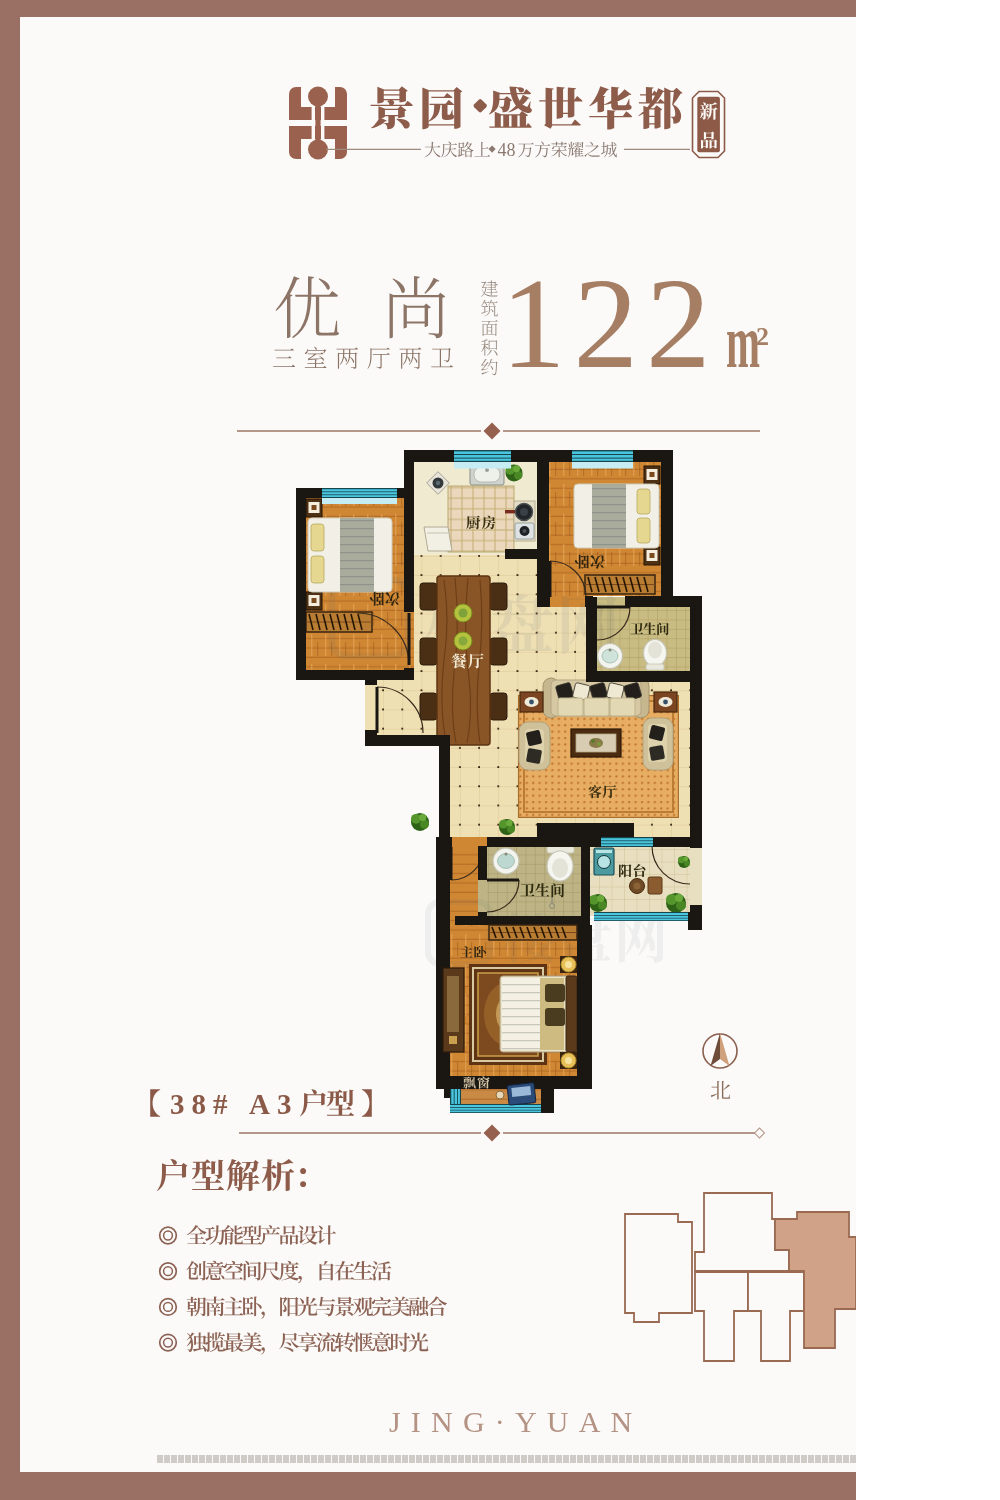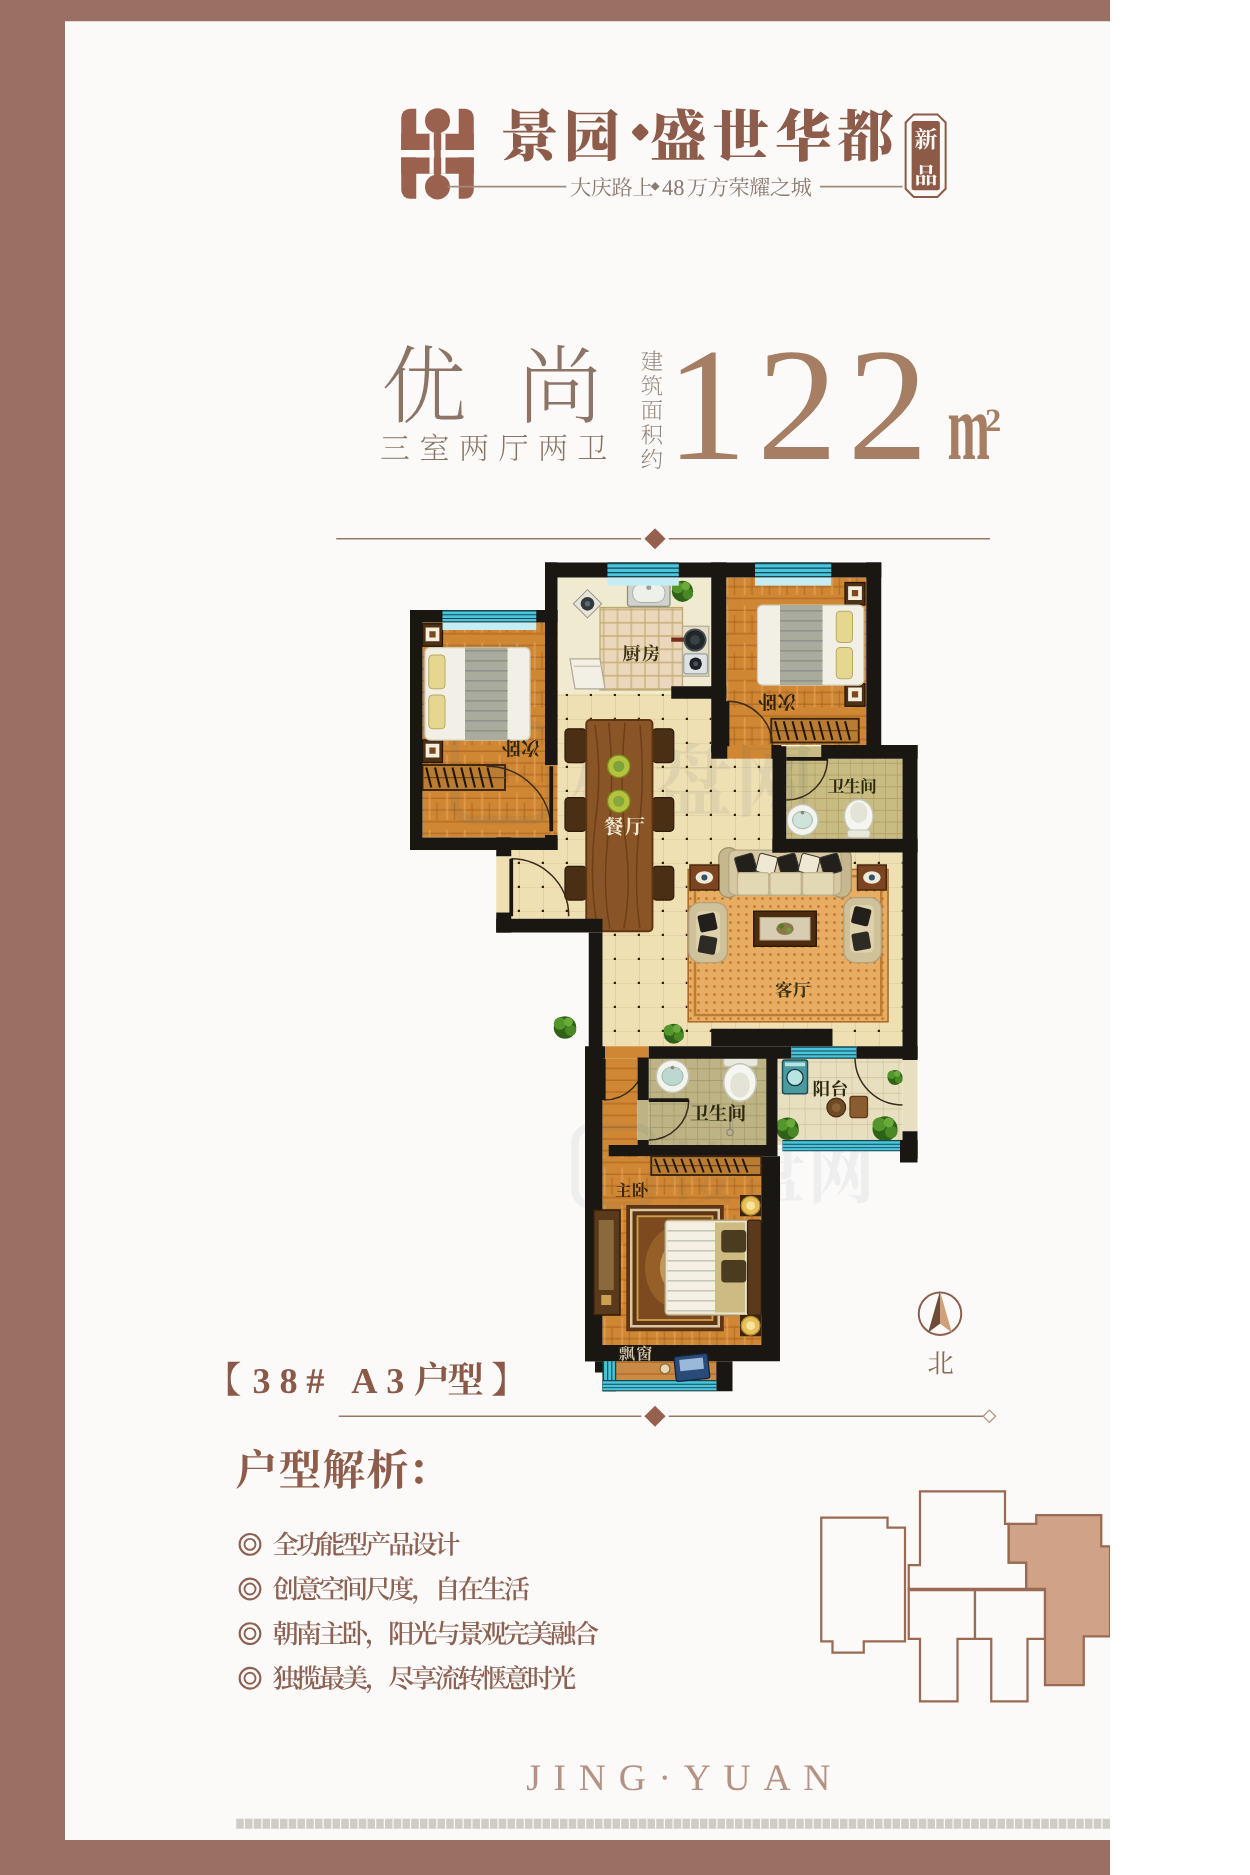--- a/index.html
+++ b/index.html
@@ -1,14 +1,14 @@
 <!DOCTYPE html>
 <html><head><meta charset="utf-8"><style>
 html,body{margin:0;padding:0;}
-#page{position:relative;width:856px;height:1500px;overflow:hidden;background:#9b7064;font-family:"Liberation Sans",sans-serif;padding-left:32px;}
+#page{position:relative;width:856px;height:1500px;overflow:hidden;background:#9b7064;font-family:"Liberation Sans",sans-serif;}
 </style></head><body>
 <div id="page">
 <svg width="1000" height="1500" viewBox="0 0 1000 1500">
 <defs>
         <path id="g0" d="M408 540Q467 554 502 549Q536 544 550 528Q564 513 562 494Q559 475 544 460Q530 445 507 440Q484 435 456 449Q451 474 434 498Q418 521 402 534ZM613 138Q718 140 782 120Q845 101 874 72Q903 42 905 10Q907 -21 890 -45Q873 -69 844 -76Q815 -84 781 -65Q772 -41 748 -8Q725 26 690 62Q655 97 609 127ZM399 97Q396 90 388 85Q380 80 362 81Q329 48 280 18Q231 -13 172 -37Q113 -61 51 -73L45 -62Q87 -32 124 8Q160 48 189 90Q218 133 234 170ZM575 57Q575 13 564 -19Q552 -51 516 -70Q480 -89 406 -95Q405 -63 402 -40Q398 -18 387 -4Q378 9 362 20Q346 31 310 37V49Q310 49 323 48Q336 47 354 46Q372 46 389 45Q406 44 413 44Q423 44 426 48Q430 52 430 59V215H575ZM857 538Q857 538 869 528Q881 519 900 504Q919 489 940 472Q960 455 976 440Q973 424 948 424H39L31 452H791ZM354 187Q354 181 335 171Q316 161 287 153Q258 145 229 145H209V360V417L361 360H716V332H354ZM637 360 700 429 833 330Q829 325 820 318Q810 312 794 309V186Q794 183 773 176Q752 169 724 164Q696 158 673 158H647V360ZM717 221V193H261V221ZM328 522Q328 516 310 506Q291 495 263 487Q235 479 206 479H186V791V848L336 791H733V763H328ZM666 791 729 860 860 762Q856 756 846 750Q837 743 821 740V534Q821 531 800 524Q780 517 752 511Q724 505 701 505H676V791ZM737 576V548H262V576ZM737 684V656H262V684Z"></path>
         <path id="g1" d="M163 18H839V-10H163ZM781 773H771L836 845L962 744Q957 738 947 732Q937 726 922 723V-42Q922 -47 903 -58Q884 -68 856 -76Q829 -85 803 -85H781ZM75 773V833L226 773H837V745H215V-41Q215 -50 198 -62Q182 -75 155 -84Q128 -94 98 -94H75ZM229 470H591L659 558Q659 558 672 548Q684 539 704 524Q723 508 744 490Q765 473 782 458Q778 442 753 442H237ZM269 627H556L624 712Q624 712 636 702Q649 693 668 678Q687 664 708 647Q729 630 746 615Q742 599 717 599H277ZM337 463H477Q474 370 449 295Q424 220 368 165Q311 110 213 74L209 85Q270 134 298 192Q326 251 332 319Q339 387 337 463ZM508 462H633Q633 454 633 444Q633 435 633 429V244Q633 236 636 232Q638 229 646 229H661Q666 229 670 229Q674 229 677 229Q682 230 686 232Q691 233 695 239Q701 249 712 276Q722 303 734 338H744L748 235Q768 225 774 212Q779 200 779 183Q779 160 766 144Q752 128 723 120Q694 111 645 111H600Q559 111 539 120Q519 130 514 152Q508 175 508 212Z"></path>
         <path id="g2" d="M28 -33H840L888 47Q888 47 903 32Q918 16 938 -6Q959 -27 973 -45Q969 -61 947 -61H36ZM339 239H469V-48H339ZM523 239H653V-48H523ZM150 239V293L293 239H695L753 312L891 219Q886 212 876 207Q866 202 846 198V-48H705V211H284V-48H150ZM168 713H788L849 802Q849 802 868 785Q887 768 912 744Q938 721 958 701Q954 685 931 685H168ZM169 581H415V553H169ZM475 854 653 842Q652 832 644 824Q637 817 620 814Q630 747 645 685Q660 623 685 570Q710 518 749 478Q788 437 846 413Q860 408 868 408Q876 408 883 418Q894 435 910 466Q926 498 938 527L946 525L934 391Q967 357 974 339Q980 321 970 303Q954 274 922 268Q891 263 856 272Q821 281 792 294Q709 333 654 390Q598 448 564 520Q529 592 509 676Q489 761 475 854ZM646 831Q706 842 740 835Q775 828 789 812Q803 795 801 776Q799 756 784 741Q770 726 747 722Q724 718 697 732Q695 750 686 768Q677 786 664 801Q652 816 639 825ZM115 713V723V767L276 713H255V584Q255 545 248 498Q241 451 219 402Q197 354 152 310Q106 267 29 234L23 242Q66 293 85 352Q104 411 110 470Q115 530 115 584ZM366 581H356L421 641L533 550Q528 544 519 539Q510 534 496 532Q489 434 476 382Q463 331 431 308Q412 295 385 290Q358 285 326 285Q326 306 323 324Q320 342 311 355Q303 368 286 380Q268 391 245 398V409Q260 408 276 407Q292 406 306 406Q319 405 326 405Q337 405 341 410Q350 421 356 462Q362 504 366 581ZM775 671 928 597Q922 584 893 587Q854 526 788 465Q723 404 639 354Q555 305 460 278L454 289Q527 334 591 399Q655 464 703 536Q751 607 775 671Z"></path>
         <path id="g3" d="M349 811Q347 800 340 792Q332 785 313 782V751H168V811V828ZM277 782 313 760V-13H320L279 -83L136 -4Q146 10 162 24Q178 39 191 44L168 6V782ZM820 121Q820 121 834 110Q848 98 870 80Q891 61 914 41Q938 21 957 3Q953 -13 927 -13H250V15H743ZM724 272V244H483V272ZM870 643Q870 643 882 632Q895 622 914 606Q932 589 953 570Q974 552 990 536Q987 520 962 520H32L24 548H802ZM594 834Q593 824 586 816Q578 808 557 805V181Q557 175 540 166Q522 156 496 148Q469 140 441 140H415V850ZM845 818Q844 808 836 800Q829 792 808 789V205Q808 200 790 190Q772 180 744 172Q717 165 689 165H663V834Z"></path>
         <path id="g4" d="M965 680Q960 673 951 670Q942 668 925 672Q862 625 774 580Q686 536 581 501Q476 466 362 447L356 458Q426 490 494 530Q561 571 621 616Q681 661 730 708Q778 754 811 796ZM614 319Q613 310 606 304Q600 297 582 294V-65Q582 -70 562 -78Q543 -86 514 -92Q484 -99 454 -99H427V335ZM851 307Q851 307 864 295Q878 283 900 264Q921 246 944 226Q966 205 984 187Q980 171 955 171H34L26 199H776ZM388 634Q383 619 357 615V319Q356 314 338 306Q321 297 294 290Q267 284 239 284H212V622L258 682ZM695 836Q693 814 662 809V461Q662 449 668 444Q675 440 694 440H769Q785 440 800 440Q815 440 825 441Q843 441 854 455Q864 469 878 503Q893 537 909 583H919L922 449Q951 437 960 424Q969 412 969 395Q969 366 948 351Q928 336 880 331Q833 326 751 326H658Q601 326 570 336Q539 345 528 370Q516 394 516 438V851ZM462 792Q459 784 452 778Q444 773 425 772Q388 709 331 642Q274 576 200 518Q126 459 37 419L30 427Q89 486 136 562Q184 638 219 716Q254 794 272 859Z"></path>
         <path id="g5" d="M191 375H413V347H191ZM191 206H413V178H191ZM191 38H413V10H191ZM120 375V427L260 375H250V-52Q250 -59 222 -74Q194 -89 144 -89H120ZM41 686H310L362 765Q362 765 378 750Q395 735 417 714Q439 692 456 674Q452 658 429 658H49ZM16 505H439L496 584Q496 584 514 569Q531 554 555 533Q579 512 597 493Q593 477 570 477H24ZM176 846 348 832Q347 822 340 814Q332 807 311 804V490H176ZM366 375H356L416 440L538 347Q534 342 524 336Q515 330 501 327V-47Q501 -50 482 -58Q463 -66 438 -72Q412 -79 389 -79H366ZM798 762H786L855 830L989 710Q978 696 944 695Q930 671 912 640Q893 610 872 578Q851 545 828 514Q806 484 784 458Q846 426 884 382Q923 337 941 289Q959 241 959 198Q959 121 921 74Q883 27 787 26Q787 46 786 69Q784 92 781 112Q778 132 773 141Q767 152 756 160Q744 168 727 172V184Q741 184 760 184Q779 184 788 184Q801 184 808 189Q818 195 823 207Q828 219 828 240Q828 293 812 350Q796 408 758 456Q764 485 770 525Q777 565 782 608Q788 652 792 692Q797 732 798 762ZM449 819 597 746Q593 739 584 734Q574 730 555 733Q518 663 468 588Q417 514 352 443Q286 372 203 310Q120 247 19 200L10 211Q91 269 160 343Q230 417 286 498Q341 580 382 662Q424 744 449 819ZM652 762H855V734H652ZM583 762V831L734 762H720V-51Q720 -56 707 -66Q694 -76 669 -84Q644 -93 608 -93H583Z"></path>

